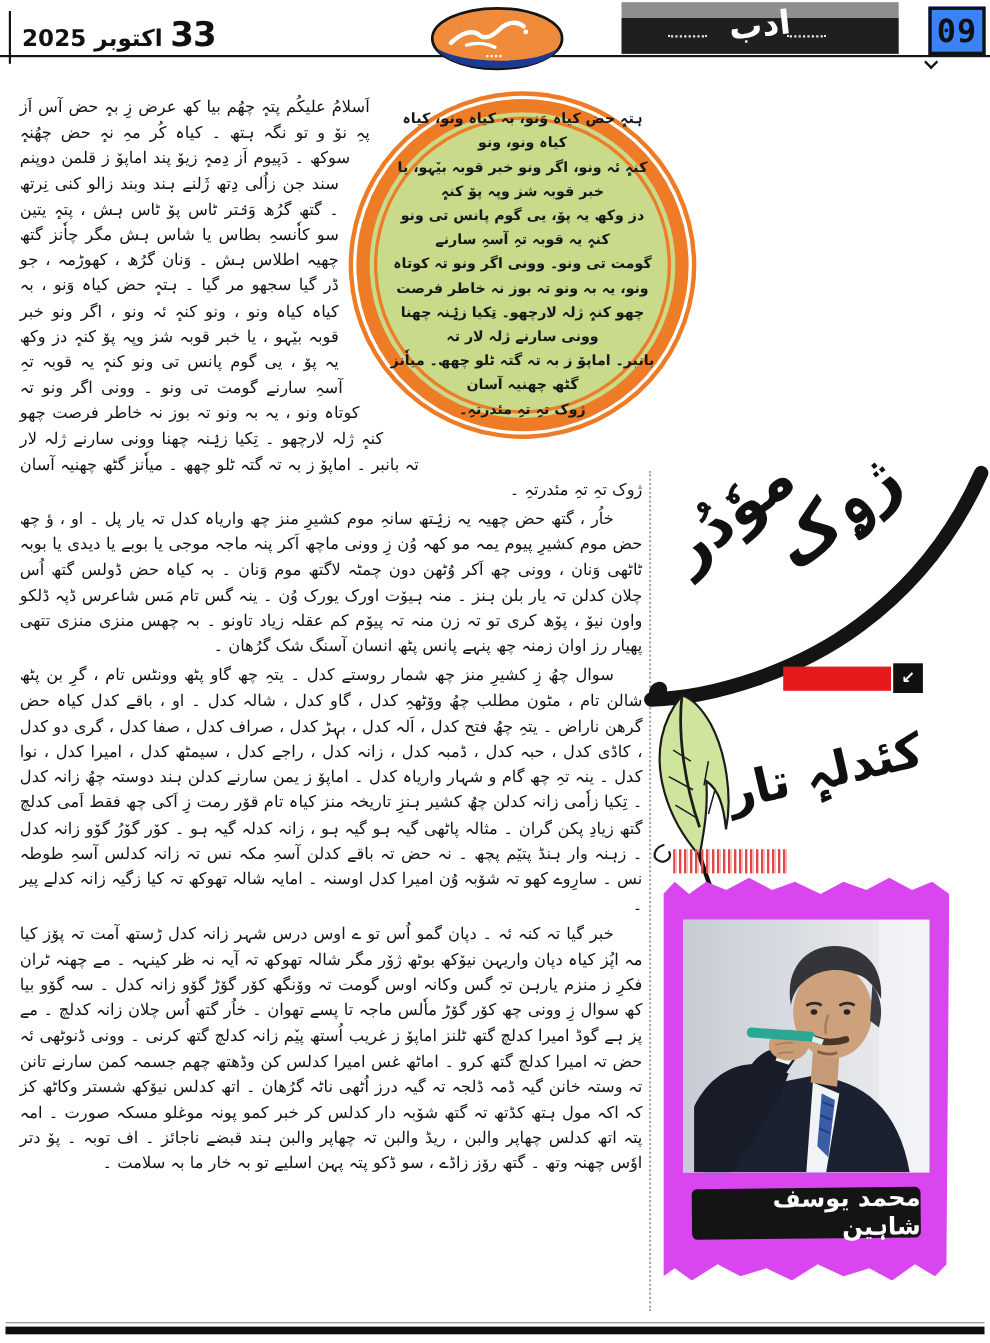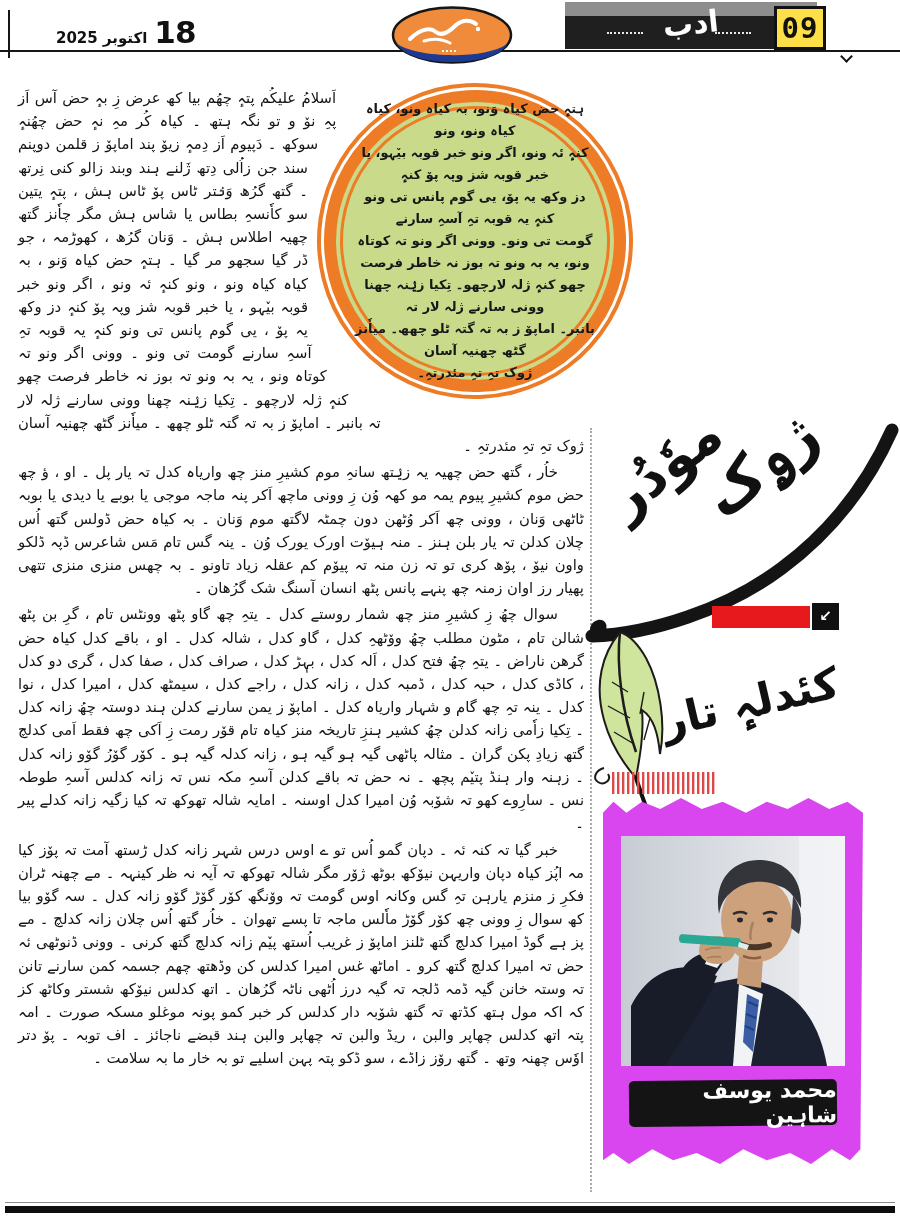--- a/index.html
+++ b/index.html
@@ -13,38 +13,38 @@
 
   
   .header-rule { position:absolute; left:0; top:50px; width:900px; height:2px; background:#151515; }
   .left-border { position:absolute; left:8px; top:10px; width:2px; height:48px; background:#151515; }
 
   .date-block {
     position:absolute; left:20px; top:14px; direction:rtl;
     display:flex; align-items:baseline; gap:7px; font-weight:bold; color:#111;
   }
   .date-day  { font-size:31px; letter-spacing:-1px; }
-  .date-rest { font-size:15px;margin-left:36px; }
+  .date-rest { font-size:21px; }
 
   .logo-wrap { position:absolute; left:390px; top:5px; width:124px; height:60px; z-index:3; }
 
   .section-bar {
     position:absolute; left:565px; top:2px; width:252px; height:47px;
     background:linear-gradient(180deg,#8e8e8e 0 14px,#1f1f1f 14px); z-index:2;
     display:flex; align-items:center; justify-content:center;
   }
   .section-label {
     color:#fff; font-size:30px; font-weight:bold; transform:rotate(-6deg) translateY(-2px);
   }
   .section-dots { position:absolute; top:30px; width:36px; border-top:2px dotted #e8e8e8; }
   .section-dots.l { left:42px; } .section-dots.r { right:66px; }
 
   .page-number-box {
-    position:absolute; left:774px; top:6px; width:52px; height:44px;
-    background:#fde047; border:3px solid #111; z-index:2;
+    position:absolute; left:844px; top:6px; width:52px; height:44px;
+    background:#3b82f6; border:3px solid #111; z-index:2;
     display:flex; align-items:center; justify-content:center;
   }
   .page-number { font-size:29px; font-weight:800; color:#111; letter-spacing:1px; font-family:"DejaVu Sans Mono","DejaVu Sans",monospace; }
   .chevron-down {
     position:absolute; left:842px; top:52px; width:9px; height:9px;
     border-left:2px solid #111; border-bottom:2px solid #111; transform:rotate(-45deg);
   }
 
   
   .article-column {
@@ -137,21 +137,21 @@
 </style>
 </head>
 <body>
 
 <div class="page">
 
   <div class="header-rule"></div>
   <div class="left-border"></div>
 
   <div class="date-block">
-    <span class="date-day">18</span>
+    <span class="date-day">33</span>
     <span class="date-rest">اکتوبر 2025</span>
   </div>
 
   <div class="logo-wrap">
     <svg viewBox="0 0 124 60" width="124" height="60">
       <ellipse cx="62" cy="30" rx="59" ry="27.5" fill="#ef8b3b" stroke="#151515" stroke-width="2.5"></ellipse>
       <path d="M6,38 C25,53 95,55 117,39 C112,50 90,57 62,57 C34,57 13,50 6,38 Z" fill="#1d3a92"></path>
       <path d="M20,34 C30,24 40,22 46,27 C52,32 60,26 66,20 C72,15 80,14 86,19" fill="none" stroke="#ffffff" stroke-width="4" stroke-linecap="round"></path>
       <path d="M34,36 C44,33 54,35 60,38" fill="none" stroke="#ffffff" stroke-width="3" stroke-linecap="round"></path>
       <circle cx="88" cy="24" r="2.2" fill="#fff"></circle>

